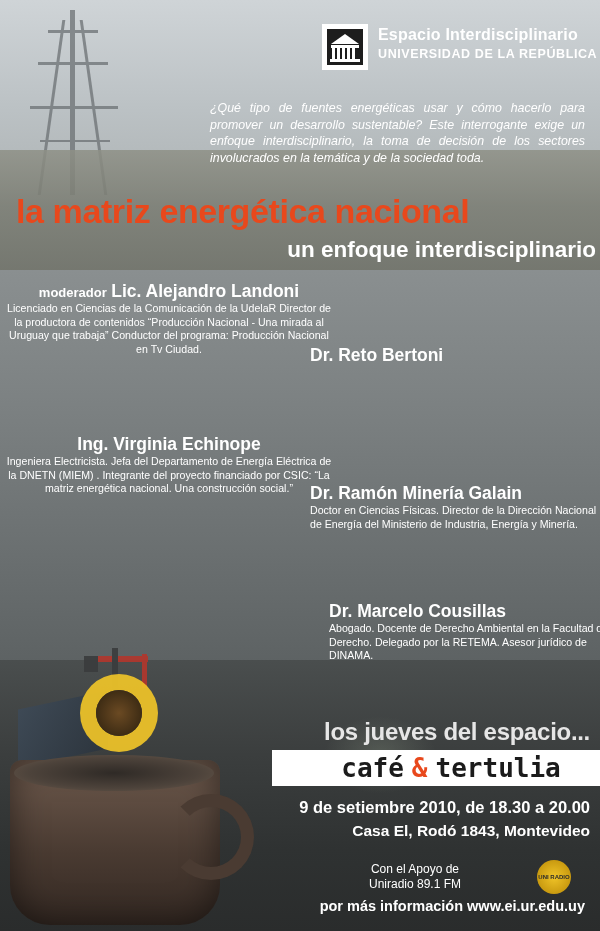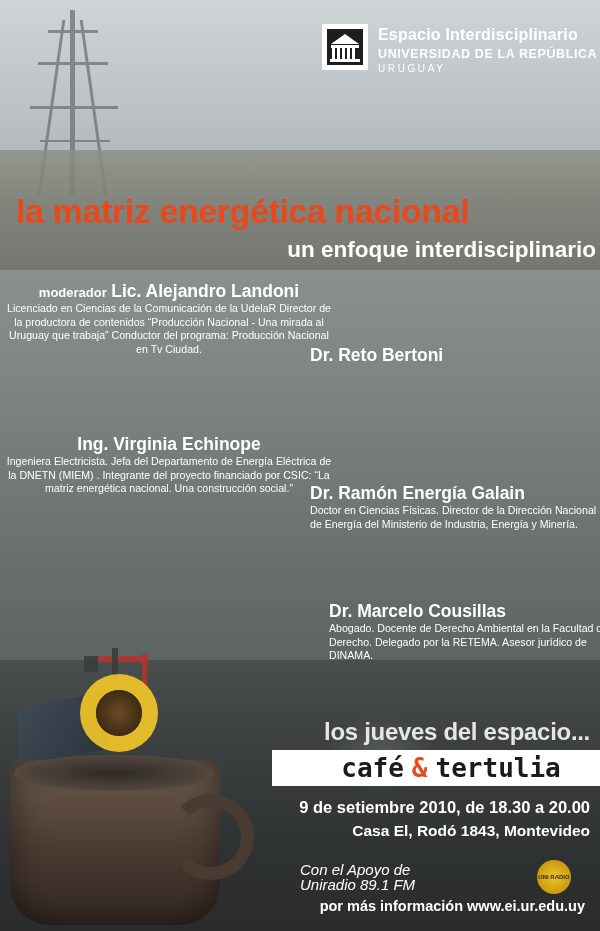--- a/index.html
+++ b/index.html
@@ -144,22 +144,22 @@
   .cafe-row .amp{color:#e8481c;font-size:26px;font-weight:bold;}
   .date{
     position:absolute;left:200px;top:796px;width:390px;text-align:right;
     color:#ffffff;font-size:16.5px;font-weight:bold;line-height:22px;
   }
   .place{
     position:absolute;left:200px;top:820px;width:390px;text-align:right;
     color:#ffffff;font-size:15.5px;font-weight:bold;line-height:22px;
   }
   .apoyo{
-    position:absolute;left:300px;top:862px;width:230px;text-align:left;
-    color:#ffffff;font-size:15px;line-height:15px;font-style:italic;
+    position:absolute;left:300px;top:862px;width:230px;text-align:center;
+    color:#ffffff;font-size:12px;line-height:15px;
   }
   .apoyo-logo{
     position:absolute;left:537px;top:860px;width:34px;height:34px;border-radius:50%;
     background:radial-gradient(circle,#f0c428 0%,#c99a10 70%,#8d6b05 100%);
     display:flex;align-items:center;justify-content:center;
     color:#2b2b2b;font-size:6px;font-weight:bold;text-align:center;line-height:7px;
   }
   .info{
     position:absolute;left:120px;top:898px;width:465px;text-align:right;
     color:#ffffff;font-size:14.5px;font-weight:bold;
@@ -210,45 +210,45 @@
         <rect x="16" y="20" width="3" height="11" fill="#ffffff"></rect>
         <rect x="21" y="20" width="3" height="11" fill="#ffffff"></rect>
         <rect x="26" y="20" width="3" height="11" fill="#ffffff"></rect>
         <rect x="4" y="31" width="30" height="3" fill="#ffffff"></rect>
         <polygon points="19,6 33,16 5,16" fill="#ffffff"></polygon>
       </svg>
     </div>
     <div class="brand">
       <div class="l1">Espacio Interdisciplinario</div>
       <div class="l2">UNIVERSIDAD DE LA REPÚBLICA</div>
-      <div class="l3">URUGUAY</div>
     </div>
   </div>
 
+  <div class="intro">¿Qué tipo de fuentes energéticas usar y cómo hacerlo para promover un desarrollo sustentable? Este interrogante exige un enfoque interdisciplinario, la toma de decisión de los sectores involucrados en la temática y de la sociedad toda.</div>
 
   <div class="title1">la matriz energética nacional</div>
   <div class="title2">un enfoque interdisciplinario</div>
 
   <div class="sp left s1">
     <div><span class="mod">moderador</span>
       <span class="name">Lic. Alejandro Landoni</span></div>
     <div class="desc">Licenciado en Ciencias de la Comunicación de la UdelaR Director de la productora de contenidos “Producción Nacional - Una mirada al Uruguay que trabaja” Conductor del programa: Producción Nacional en Tv Ciudad.</div>
   </div>
 
   <div class="sp right s2">
     <div class="name">Dr. Reto Bertoni</div>
   </div>
 
   <div class="sp left s3">
     <div class="name">Ing. Virginia Echinope</div>
     <div class="desc">Ingeniera Electricista. Jefa del Departamento de Energía Eléctrica de la DNETN (MIEM) . Integrante del proyecto financiado por CSIC: “La matriz energética nacional. Una construcción social.”</div>
   </div>
 
   <div class="sp right s4">
-    <div class="name">Dr. Ramón Energía Galain</div>
+    <div class="name">Dr. Ramón Minería Galain</div>
     <div class="desc">Doctor en Ciencias Físicas. Director de la Dirección Nacional de Energía del Ministerio de Industria, Energía y Minería.</div>
   </div>
 
 
   <div class="sp right s6">
     <div class="name">Dr. Marcelo Cousillas</div>
     <div class="desc">Abogado. Docente de Derecho Ambiental en la Facultad de Derecho. Delegado por la RETEMA. Asesor jurídico de DINAMA.</div>
   </div>
 
   <div class="jueves">los jueves del espacio...</div>

